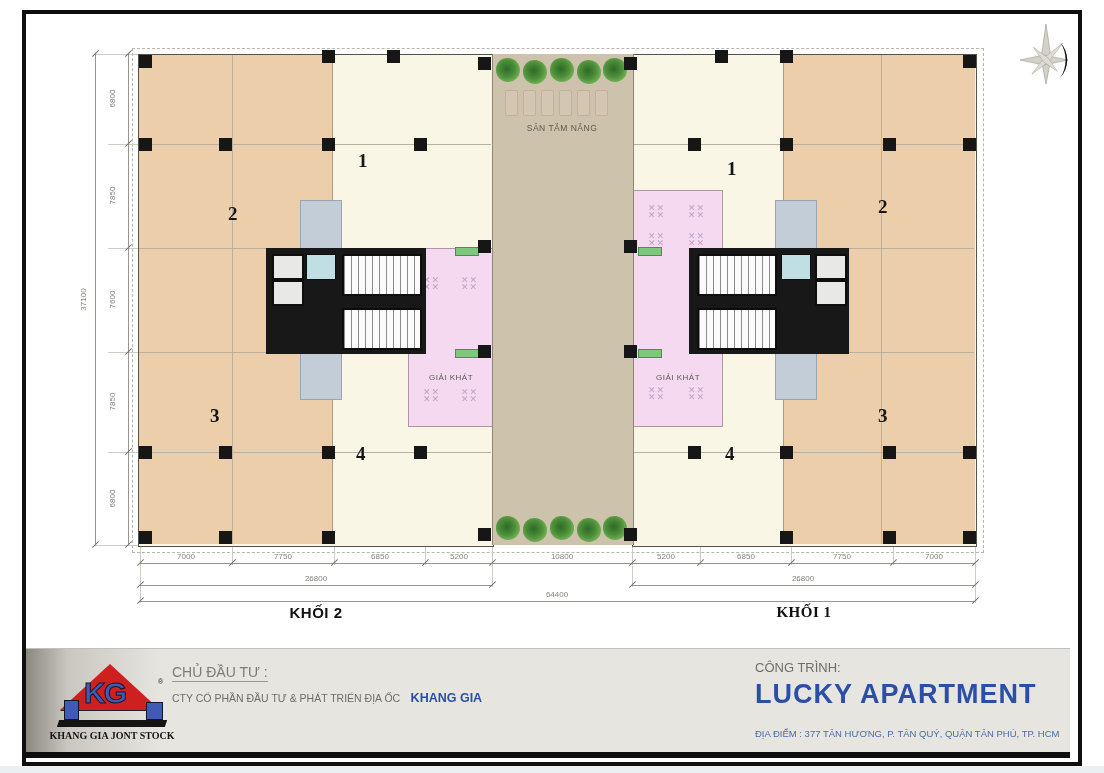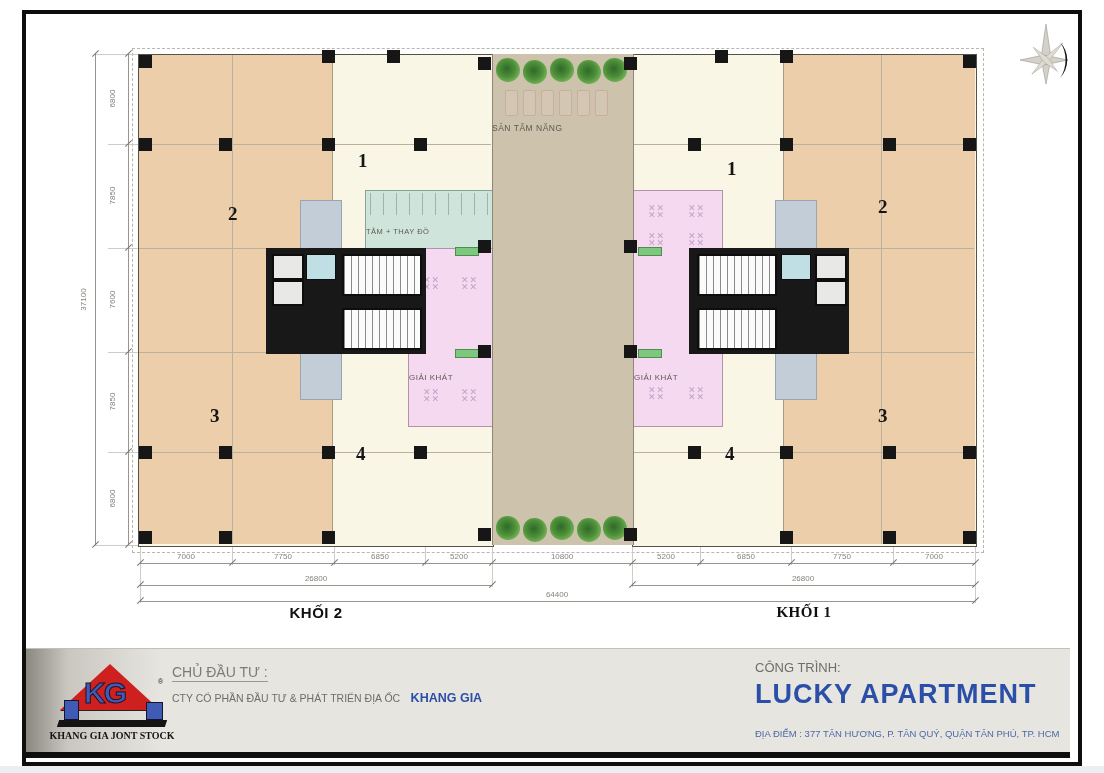--- a/index.html
+++ b/index.html
@@ -8,21 +8,21 @@
   .frame{left:22px;top:10px;width:1052px;height:748px;border:4px solid #0e0e0e;}
   
   .blockL{left:138px;top:54px;width:354px;height:491px;background:#f9f6e5;border:1px solid #55524a;}
   .blockR{left:632px;top:54px;width:343px;height:491px;background:#f9f6e5;border:1px solid #55524a;}
   .tan{background:#ecceaa;}
   .deck{left:492px;top:54px;width:140px;height:491px;background:#cdc3ac;border-left:1px solid #8f8677;border-right:1px solid #8f8677;}
   .dashed{left:132px;top:48px;width:850px;height:503px;border:1px dashed #b7b7ae;}
   .gridH{height:1px;background:#b9b19d;}
   .gridV{width:1px;background:#b9b19d;}
   .col{width:13px;height:13px;background:#161616;}
-  .room-label{font-size:8px;color:#5d5a50;letter-spacing:.5px;text-align:left;white-space:nowrap;}
+  .room-label{font-size:8px;color:#5d5a50;letter-spacing:.5px;text-align:center;white-space:nowrap;}
   .unit-num{font-family:"Liberation Serif",serif;font-weight:bold;font-size:19px;color:#151515;}
   .pink{background:#f4d9f1;border:1px solid #b293ae;}
   .teal{background:#cfe5dc;border:1px solid #86a394;}
   .corr{background:#c3cdd8;border:1px solid #9aa5b2;}
   .core{background:#181818;}
   .stair{background:#fbfbfb;border:2px solid #0d0d0d;
     background-image:repeating-linear-gradient(90deg,#8a8a8a 0 1px,transparent 1px 7px);}
   .lift{background:#e8e8e6;border:2px solid #0d0d0d;}
   .wc{background:#bfdfe4;border:1px solid #0d0d0d;}
   .green{background:#7ec77e;border:1px solid #4d8d4d;}
@@ -74,24 +74,20 @@
     <div class="abs gridH" style="left:139px;top:352px;width:352px;"></div>
     <div class="abs gridH" style="left:139px;top:452px;width:352px;"></div>
     <div class="abs gridH" style="left:633px;top:144px;width:341px;"></div>
     <div class="abs gridH" style="left:633px;top:248px;width:341px;"></div>
     <div class="abs gridH" style="left:633px;top:352px;width:341px;"></div>
     <div class="abs gridH" style="left:633px;top:452px;width:341px;"></div>
     <div class="abs gridV" style="left:232px;top:55px;height:489px;"></div>
     <div class="abs gridV" style="left:881px;top:55px;height:489px;"></div>
   </div>
 
-  <div class="abs teal" style="left:365px;top:190px;width:127px;height:58px;">
-    <div class="abs" style="left:4px;top:2px;width:118px;height:22px;background-image:repeating-linear-gradient(90deg,rgba(80,110,95,.4) 0 1px,transparent 1px 13px);"></div>
-    <div class="abs room-label" style="left:0;right:0;top:36px;font-size:7.5px;">TẮM + THAY ĐỒ</div>
-  </div>
   <div class="abs pink" style="left:408px;top:248px;width:84px;height:177px;">
     <div class="abs tbl" style="left:14px;top:28px;">✕✕<br>✕✕</div>
     <div class="abs tbl" style="left:52px;top:28px;">✕✕<br>✕✕</div>
     <div class="abs tbl" style="left:14px;top:140px;">✕✕<br>✕✕</div>
     <div class="abs tbl" style="left:52px;top:140px;">✕✕<br>✕✕</div>
     <div class="abs room-label" style="left:0;right:0;top:124px;">GIẢI KHÁT</div>
   </div>
   <div class="abs pink" style="left:633px;top:190px;width:88px;height:235px;">
     <div class="abs tbl" style="left:14px;top:14px;">✕✕<br>✕✕</div>
     <div class="abs tbl" style="left:54px;top:14px;">✕✕<br>✕✕</div>

